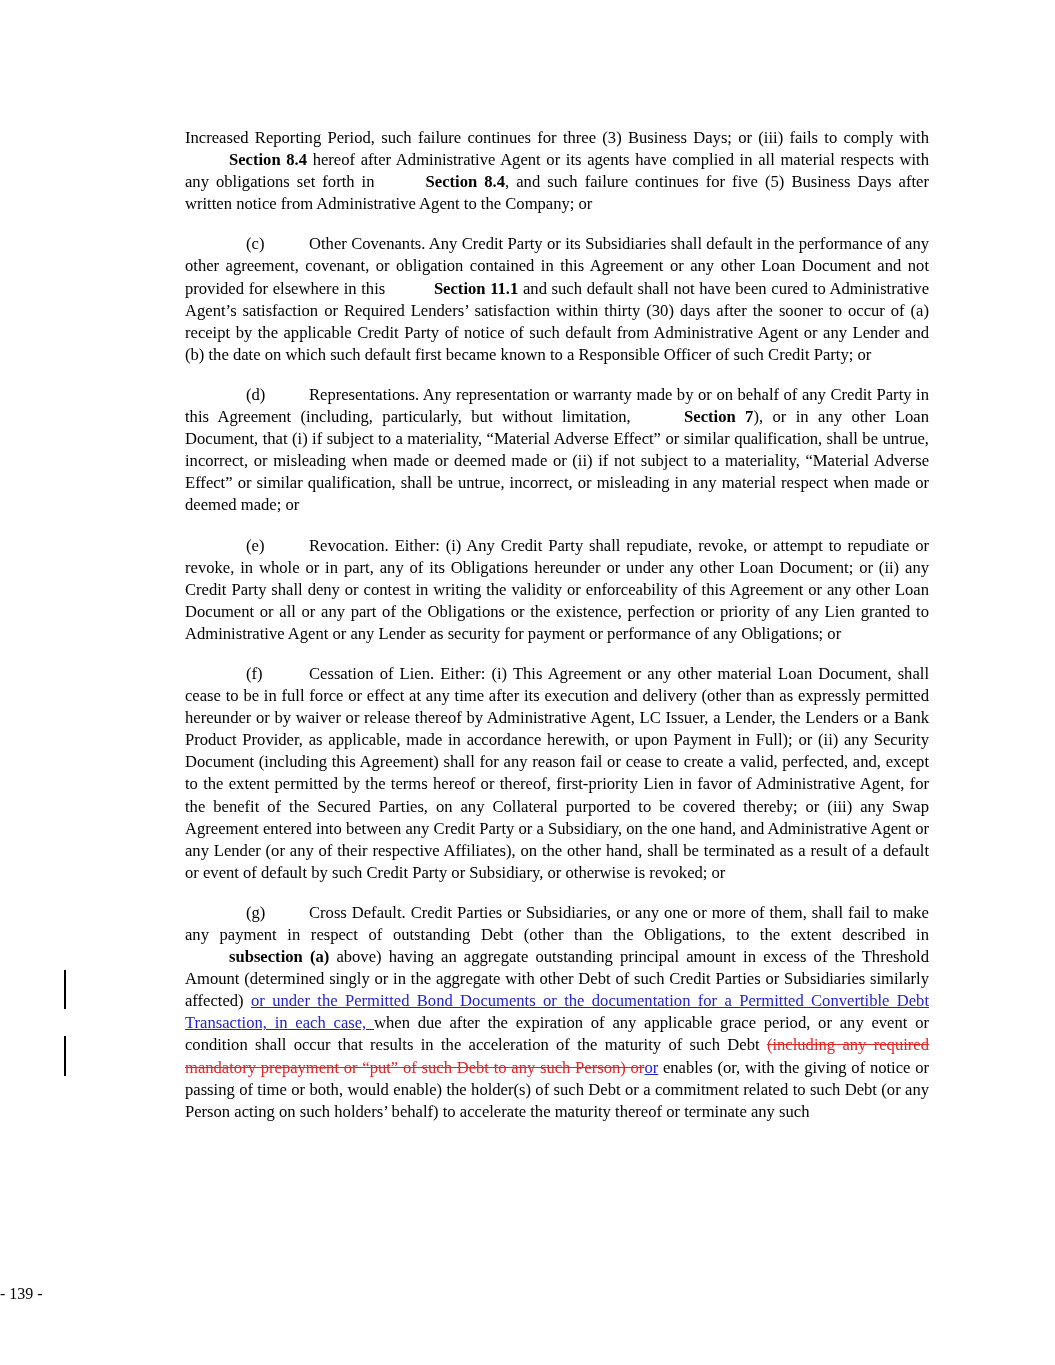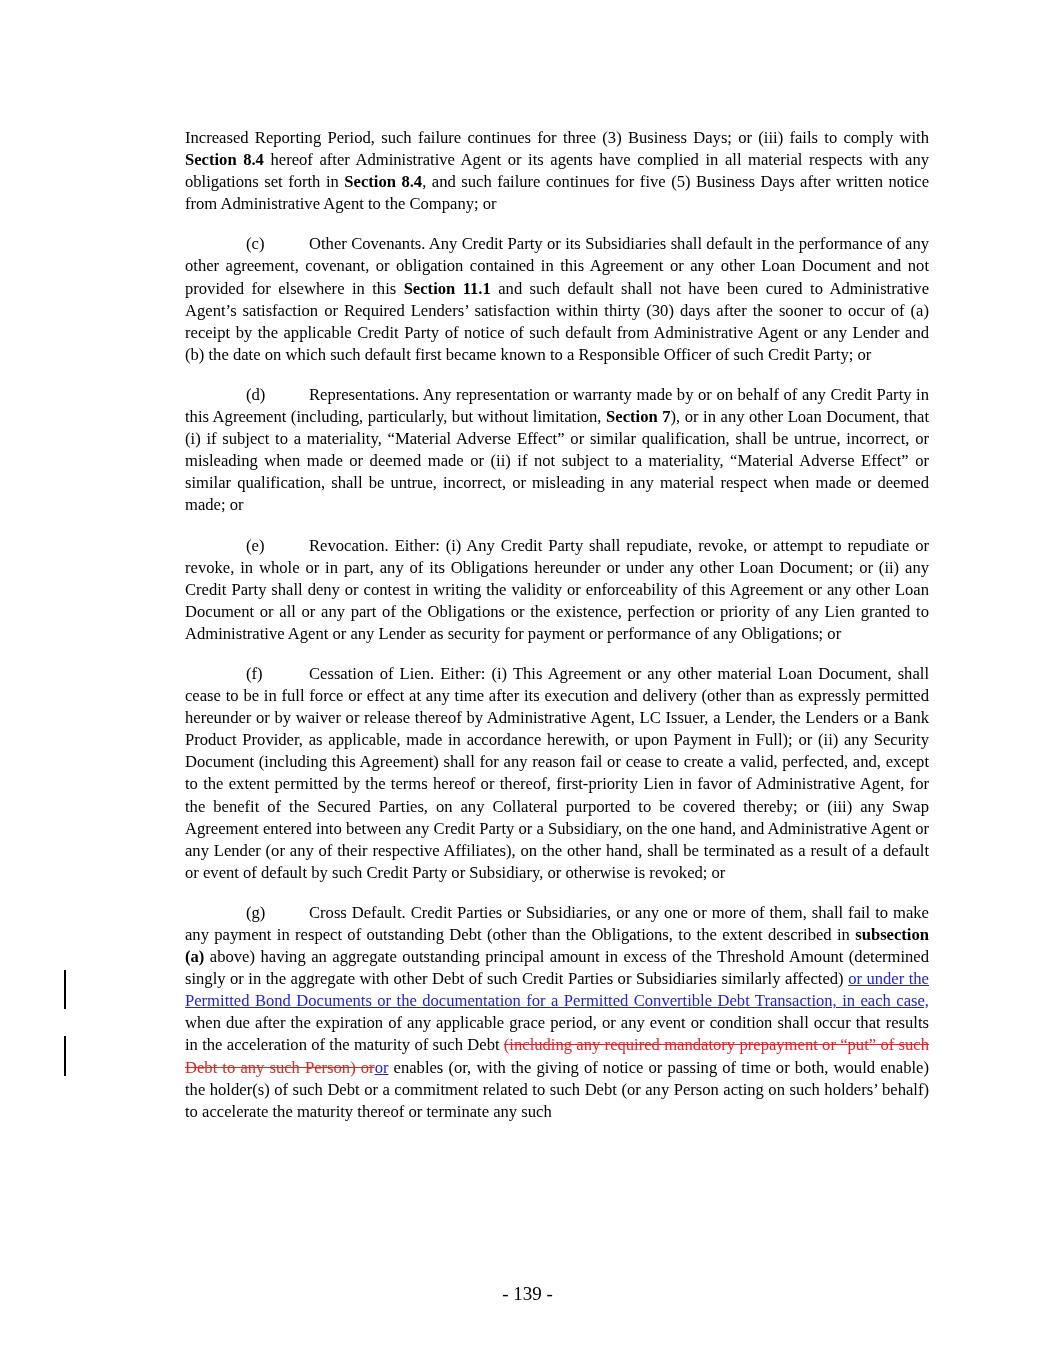--- a/index.html
+++ b/index.html
@@ -34,42 +34,43 @@
   }
   .marker {
     display: inline-block;
     width: 63px;
     text-indent: 0;
   }
   .heading {
   }
   .seg-b {
     font-weight: bold;
+    margin-left: 44px;
   }
   .seg-ins {
     color: var(--ins-color, #2222cc);
     text-decoration: underline;
   }
   .seg-del {
     color: var(--del-color, #e02424);
     text-decoration: line-through;
   }
   .change-bar {
     position: absolute;
     left: 64px;
     width: 2px;
     background: #000000;
   }
   .page-number {
     position: absolute;
     top: 1283px;
     left: 0;
     width: 100%;
-    text-align: center;
-    font-size: 19px;
+    text-align: left;
+    font-size: 16px;
     line-height: 22px;
   }
 </style>
 </head>
 <body>
 
 <div class="page">
   <div class="content">
       <p class="para"><span>Increased Reporting Period, such failure continues for three (3) Business Days; or (iii) fails to comply with </span><span class="seg-b">Section 8.4</span><span> hereof after Administrative Agent or its agents have complied in all material respects with any obligations set forth in </span><span class="seg-b">Section 8.4</span><span>, and such failure continues for five (5) Business Days after written notice from Administrative Agent to the Company; or</span></p>
       <p class="para lettered"><span class="marker">(c)</span><span class="heading">Other Covenants</span><span>. Any Credit Party or its Subsidiaries shall default in the performance of any other agreement, covenant, or obligation contained in this Agreement or any other Loan Document and not provided for elsewhere in this </span><span class="seg-b">Section 11.1</span><span> and such default shall not have been cured to Administrative Agent’s satisfaction or Required Lenders’ satisfaction within thirty (30) days after the sooner to occur of (a) receipt by the applicable Credit Party of notice of such default from Administrative Agent or any Lender and (b) the date on which such default first became known to a Responsible Officer of such Credit Party; or</span></p>

